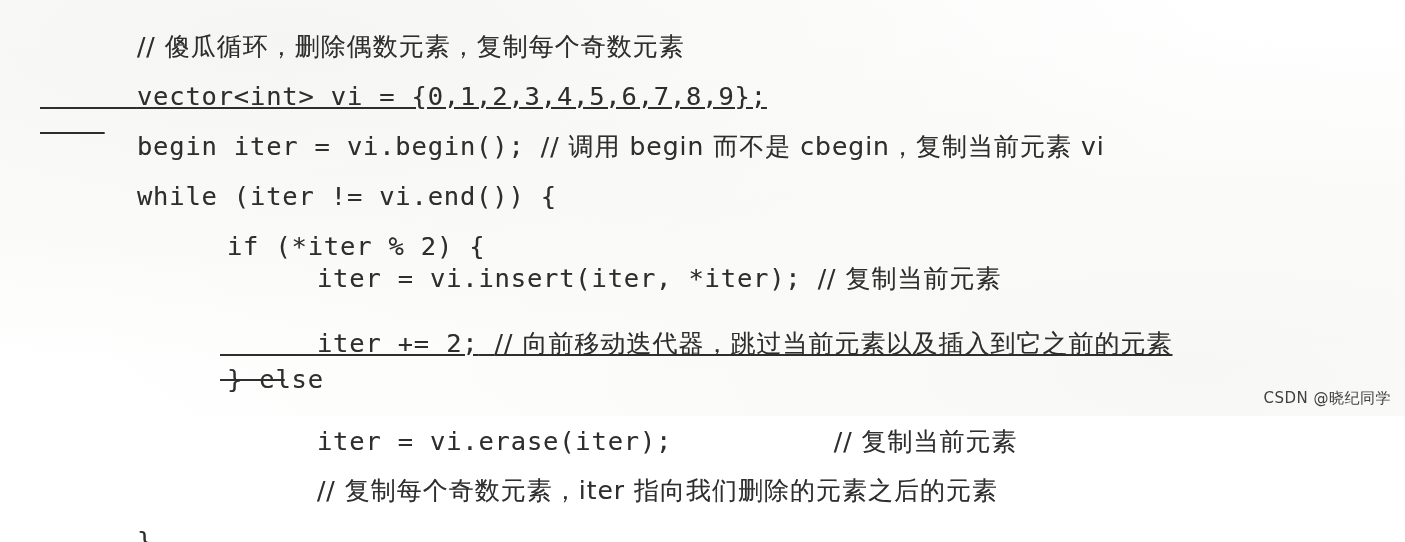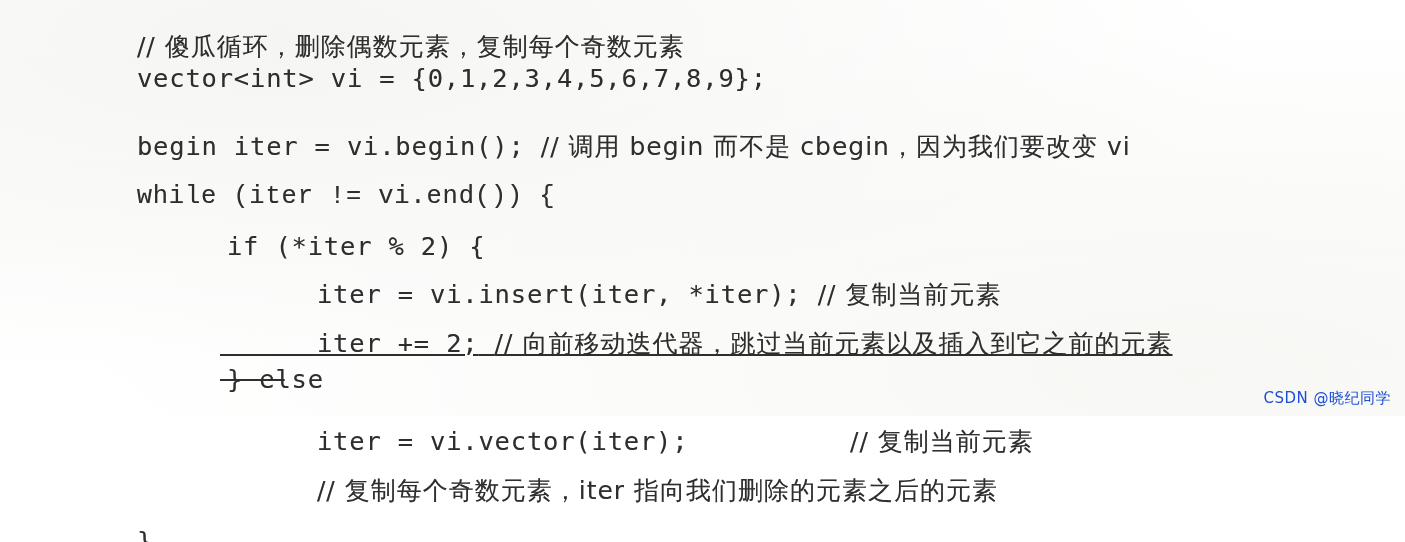--- a/index.html
+++ b/index.html
@@ -54,63 +54,63 @@
   .cn {
     font-family: "DejaVu Sans", sans-serif;
     font-size: 25px;
     letter-spacing: 1px;
     color: #262626;
   }
   .cmt {
     color: #2e2e2e;
   }
   .ln0  { top: 8px;   }
-  .ln1  { top: 40px;  }
+  .ln1  { top: 58px; text-decoration: underline;  }
   .ln2  { top: 108px; }
-  .ln3  { top: 158px; font-family: Liberation Mono, monospace; }
+  .ln3  { top: 158px; }
   .ln4  { top: 208px; text-align: right; }
-  .ln5  { top: 256px; text-align: right; }
+  .ln5  { top: 240px; text-align: right; }
   .ln6  { top: 305px; text-decoration: underline; }
   .ln7  { top: 341px; }
   .ln8  { top: 403px; }
   .ln9  { top: 452px; }
   .ln10 { top: 503px; }
 
   .ind0 { left: 40px;  }
   .ind1 { left: 130px; }
   .ind2 { left: 220px; }
 
   #watermark {
     position: absolute;
     right: 14px;
     bottom: 8px;
     font-family: "DejaVu Sans", sans-serif;
     font-size: 15px;
-    color: #1d4ed8;
+    color: #404040;
     letter-spacing: 0.5px;
     user-select: none;
   }
 </style>
 </head>
 <body>
 
 <div id="page">
 
   <div id="code-block">
 
     <div class="code-line ln0 ind0">
       <span class="cn cmt">// 傻瓜循环，删除偶数元素，复制每个奇数元素</span>
     </div>
 
     <div class="code-line ln1 ind0">
       <span>vector&lt;int&gt; vi = {0,1,2,3,4,5,6,7,8,9};</span>
     </div>
 
     <div class="code-line ln2 ind0">
-      <span>begin iter = vi.begin();</span><span>&nbsp;</span><span class="cn cmt">// 调用 begin 而不是 cbegin，因为我们要改变 vi</span>
+      <span>begin iter = vi.begin();</span><span>&nbsp;</span><span class="cn cmt">// 调用 begin 而不是 cbegin，复制当前元素 vi</span>
     </div>
 
     <div class="code-line ln3 ind0">
       <span>while (iter != vi.end()) {</span>
     </div>
 
     <div class="code-line ln4 ind1">
       <span>if (*iter % 2) {</span>
     </div>
 
@@ -120,21 +120,21 @@
 
     <div class="code-line ln6 ind2">
       <span>iter += 2;</span><span>&nbsp;</span><span class="cn cmt">// 向前移动迭代器，跳过当前元素以及插入到它之前的元素</span>
     </div>
 
     <div class="code-line ln7 ind1">
       <span>} else</span>
     </div>
 
     <div class="code-line ln8 ind2">
-      <span>iter = vi.vector(iter);</span><span>&nbsp;&nbsp;&nbsp;&nbsp;&nbsp;&nbsp;&nbsp;&nbsp;&nbsp;&nbsp;</span><span class="cn cmt">// 复制当前元素</span>
+      <span>iter = vi.erase(iter);</span><span>&nbsp;&nbsp;&nbsp;&nbsp;&nbsp;&nbsp;&nbsp;&nbsp;&nbsp;&nbsp;</span><span class="cn cmt">// 复制当前元素</span>
     </div>
 
     <div class="code-line ln9 ind2">
       <span class="cn cmt">// 复制每个奇数元素，iter 指向我们删除的元素之后的元素</span>
     </div>
 
     <div class="code-line ln10 ind0">
       <span>}</span>
     </div>
 

